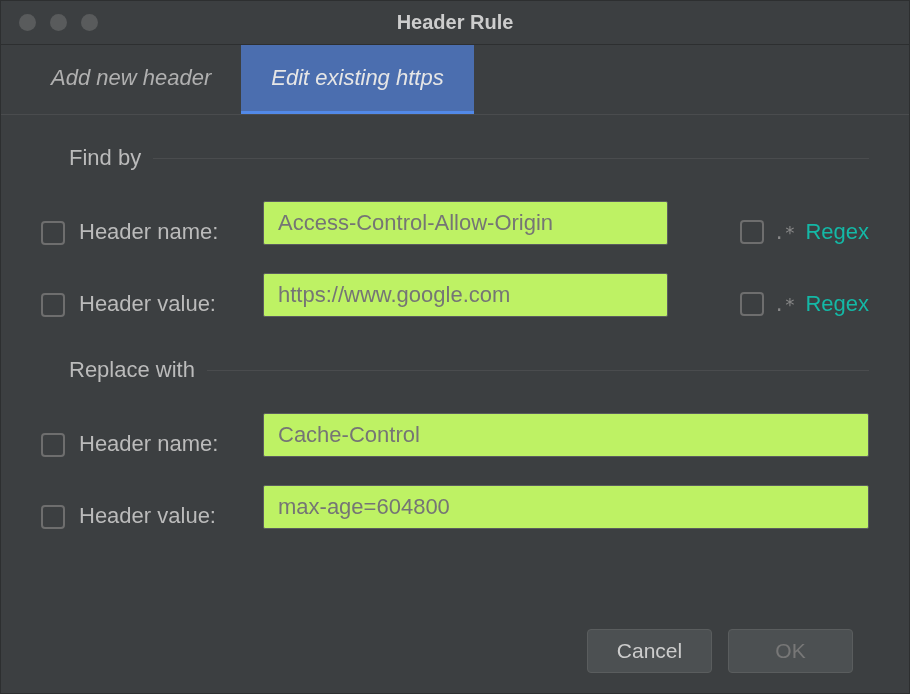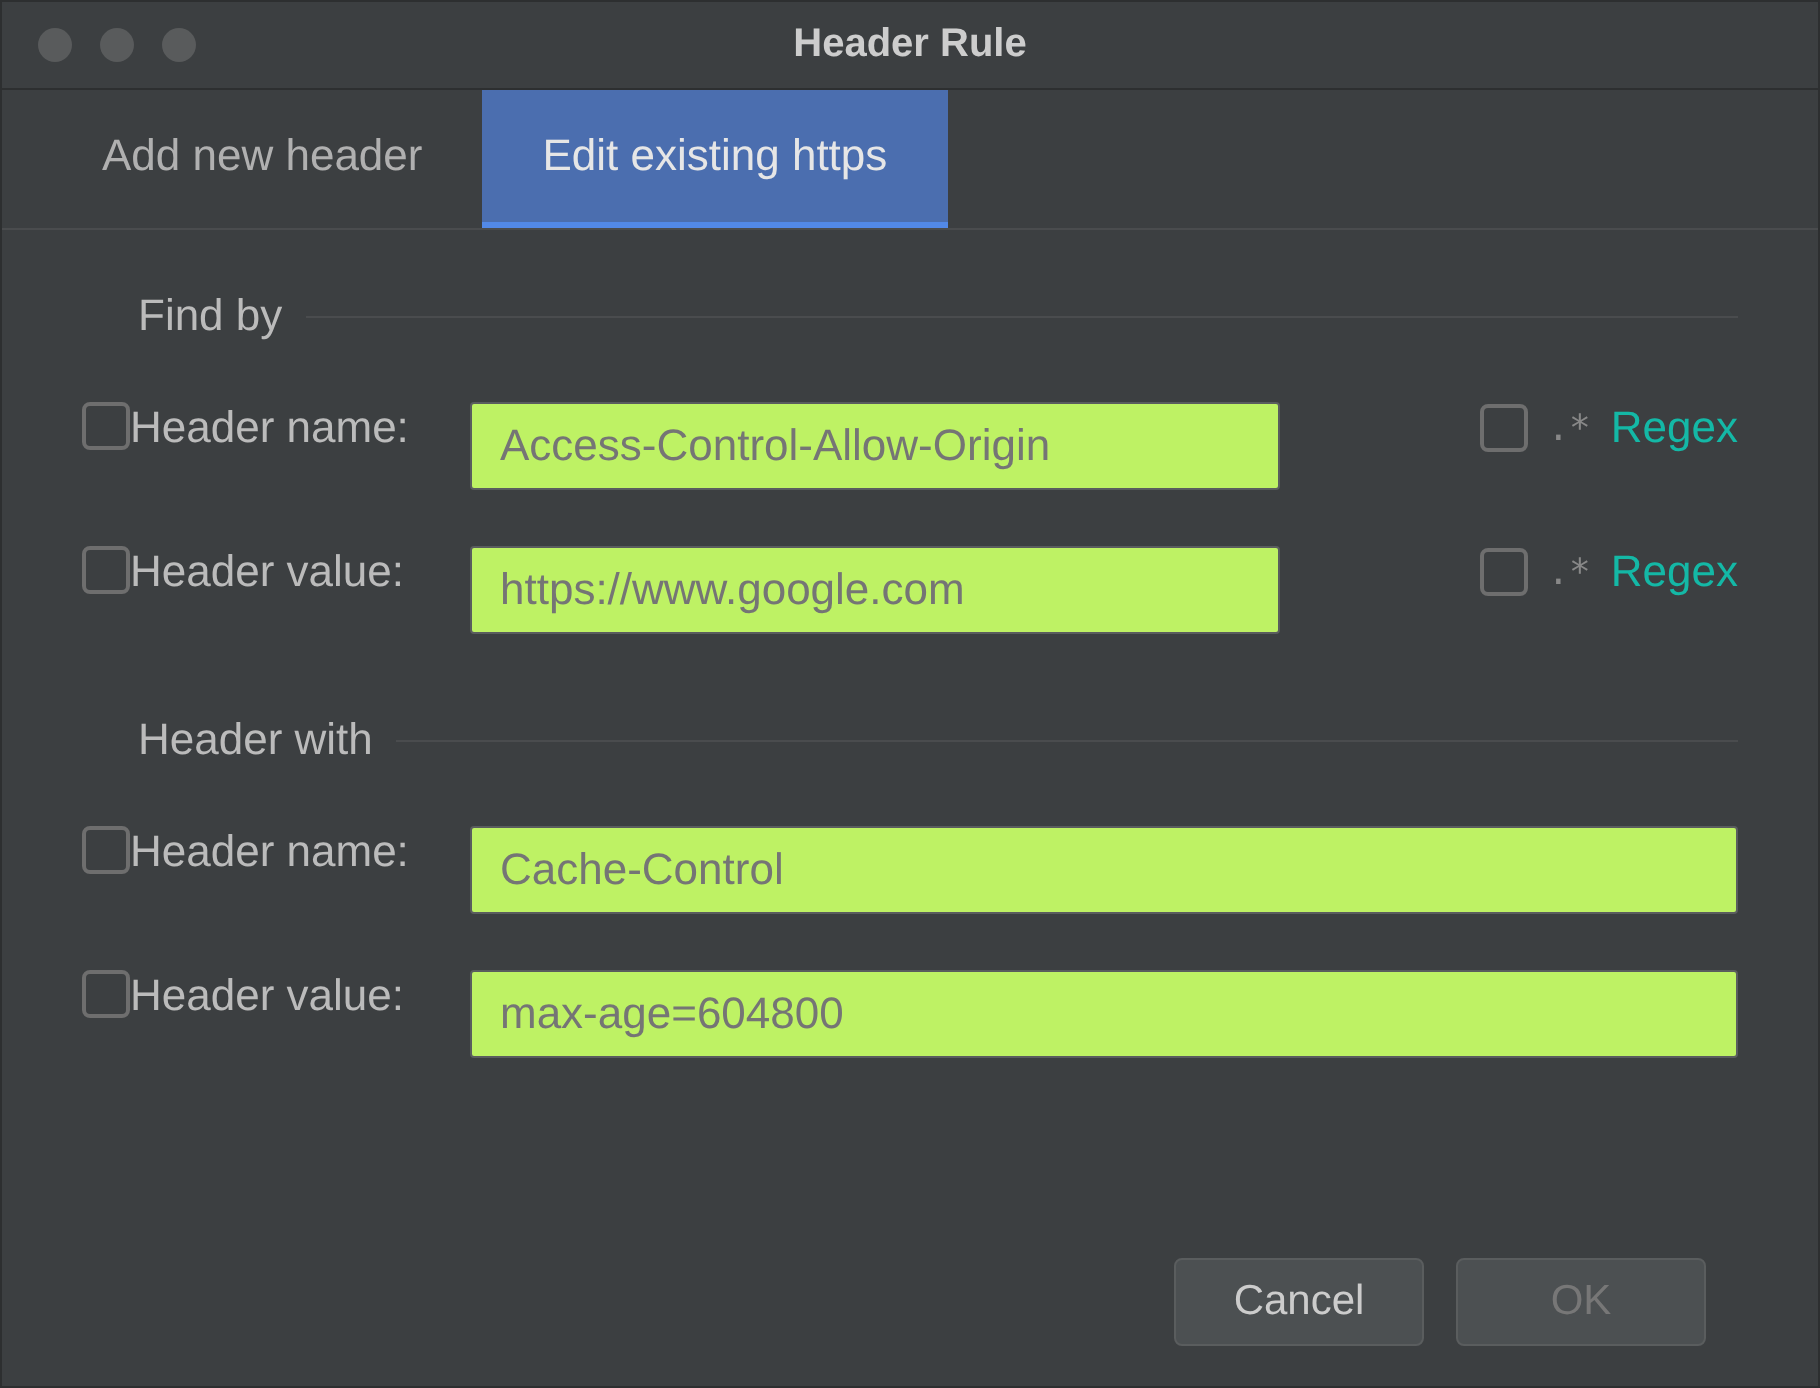--- a/index.html
+++ b/index.html
@@ -41,20 +41,21 @@
       left: 50%;
       transform: translateX(-50%);
       font-size: 20px;
       font-weight: 700;
       color: #cdcdcd;
     }
     .tabs {
       display: flex;
       padding: 0 20px;
       border-bottom: 1px solid #4a4c4e;
+      font-style: italic;
     }
     .tab {
       padding: 20px 30px;
       font-size: 22px;
       color: #b0b0b0;
       cursor: pointer;
       position: relative;
     }
     .tab.active {
       background: #4b6eaf;
@@ -80,22 +81,23 @@
       margin-right: 12px;
       white-space: nowrap;
     }
     .section-line {
       flex: 1;
       height: 1px;
       background: #4a4c4e;
     }
     .form-row {
       display: flex;
-      align-items: flex-start;
+      align-items: flex-end;
       margin-bottom: 28px;
+      gap: 14px;
     }
     .checkbox {
       width: 24px;
       height: 24px;
       border: 2px solid #6e6e6e;
       border-radius: 4px;
       flex-shrink: 0;
       cursor: pointer;
     }
     .field-label {
@@ -200,21 +202,21 @@
         <div class="regex-group">
           <div class="checkbox"></div>
           <span class="regex-icon">.*</span>
           <span class="regex-label">Regex</span>
         </div>
       </div>
     </div>
 
     <div class="section">
       <div class="section-header">
-        <span class="section-title">Header with</span>
+        <span class="section-title">Replace with</span>
         <div class="section-line"></div>
       </div>
 
       <div class="form-row">
         <div class="checkbox"></div>
         <span class="field-label">Header name:</span>
         <input class="text-input" type="text" placeholder="Cache-Control" style="">
       </div>
 
       <div class="form-row">

